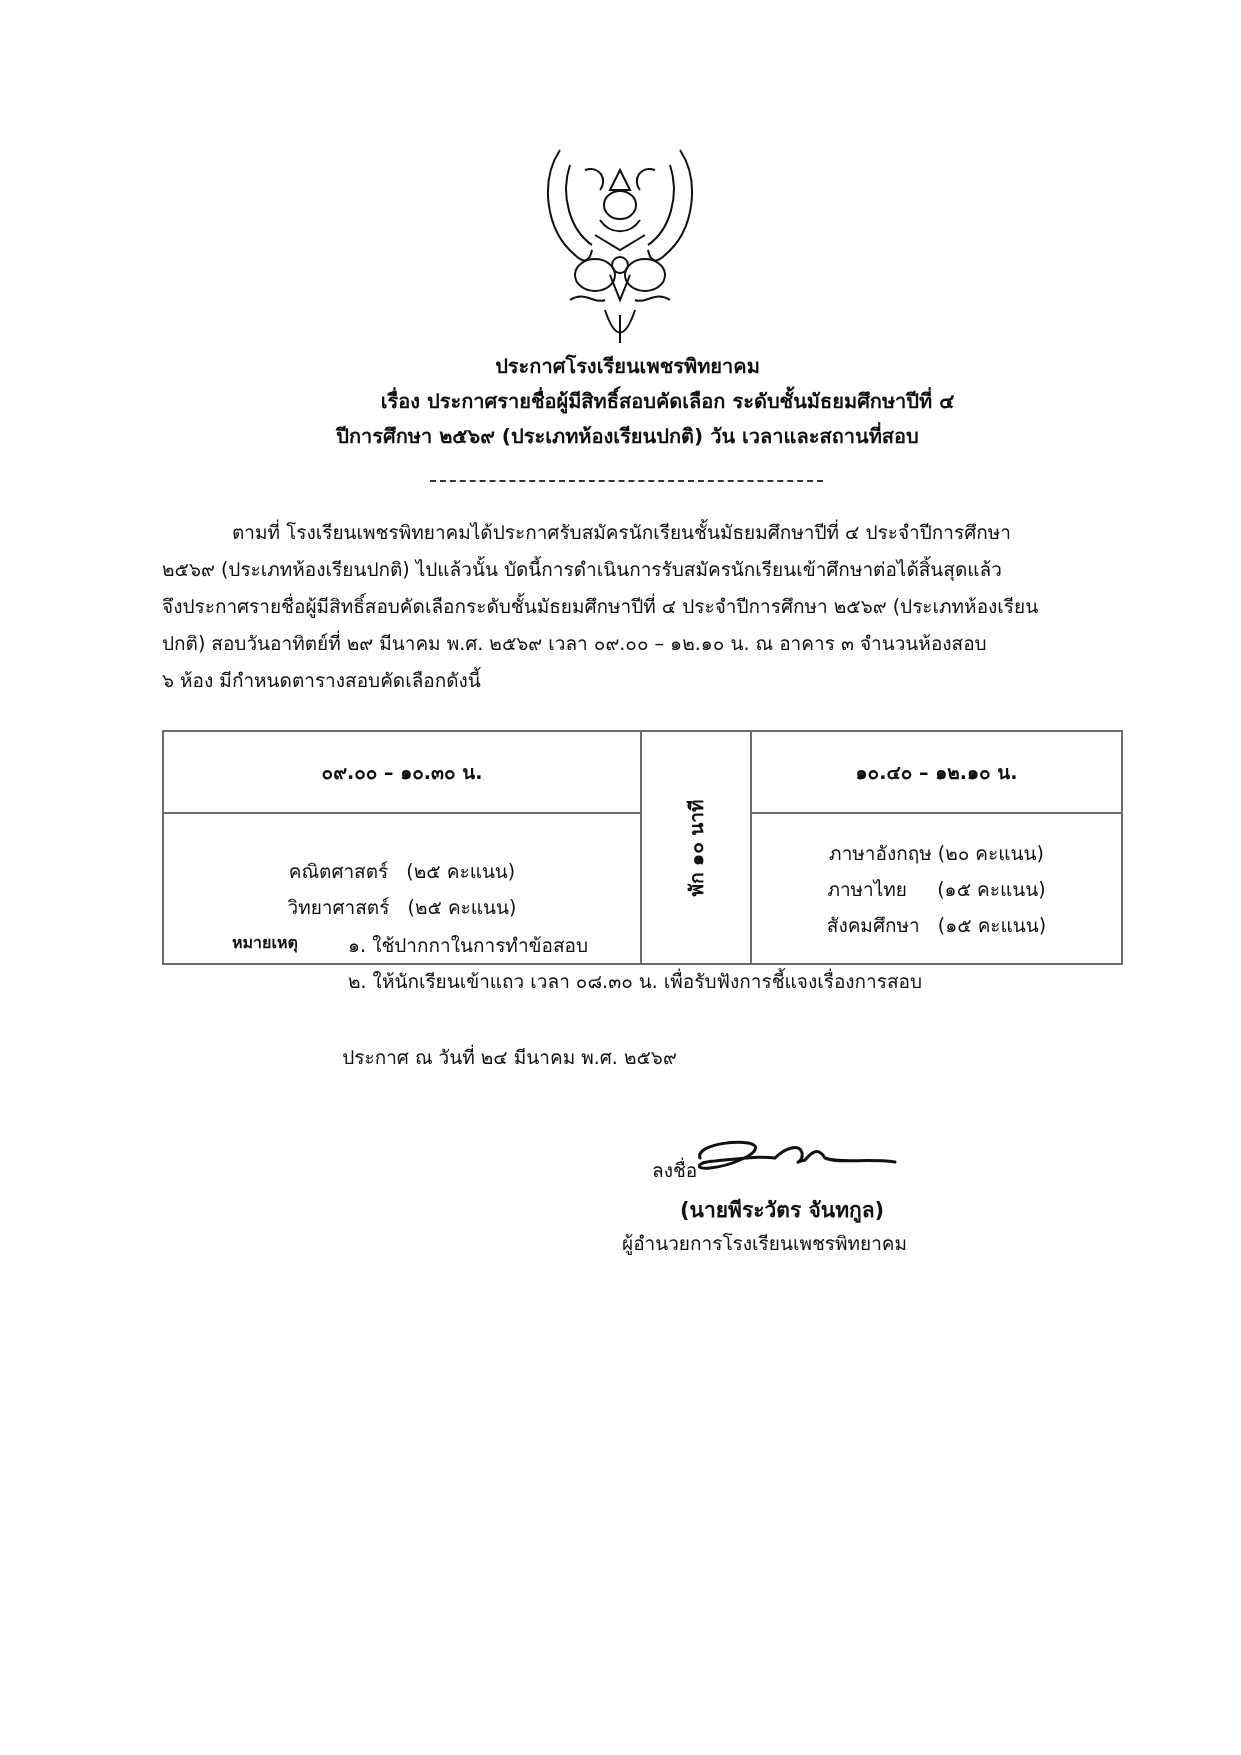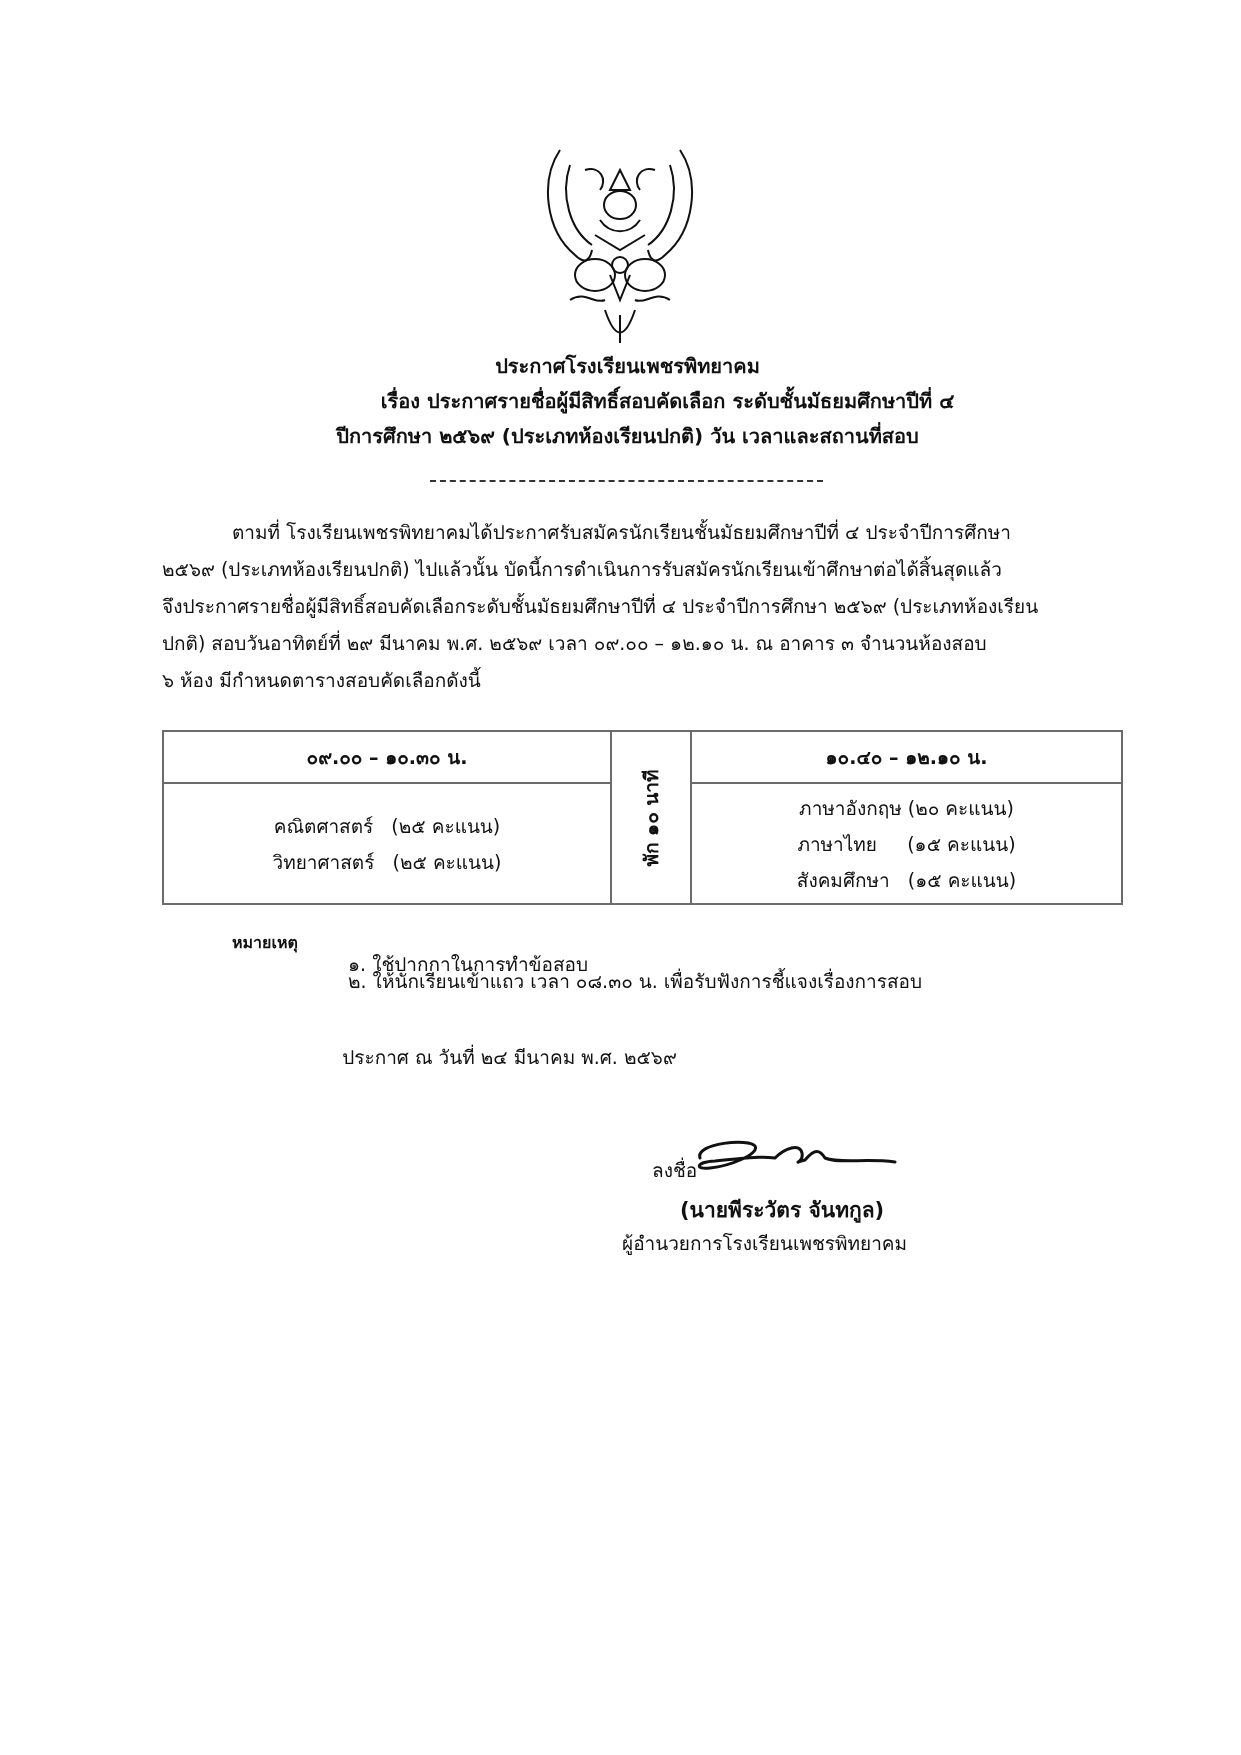--- a/index.html
+++ b/index.html
@@ -22,35 +22,35 @@
     border-top: 2px dashed #333333;
   }
   .para-line { position: absolute; left: 162px; white-space: nowrap; font-size: 19px; }
   .indent { left: 232px; }
 
   table.schedule {
     position: absolute; left: 162px; top: 730px; width: 961px;
     border-collapse: collapse; font-size: 19px;
   }
   table.schedule td, table.schedule th {
-    border: 2px solid #6b6b6b; padding: 3px; text-align: center;
+    border: 2px solid #6b6b6b; padding: 18px; text-align: center;
   }
   table.schedule th { height: 44px; font-weight: bold; font-size: 19px; }
   .cell-body { height: 113px; vertical-align: middle; }
   .break-cell { width: 72px; position: relative; }
   .break-text {
     position: absolute; left: 50%; top: 50%;
     transform: translate(-50%, -50%) rotate(-90deg);
     white-space: nowrap; font-weight: bold; font-size: 19px;
   }
   .subj-line { display: block; line-height: 36px; white-space: pre; }
 
   .note-label { left: 232px; top: 930px; font-weight: bold; font-size: 16px; }
   .note-item { left: 348px; font-size: 19px; white-space: nowrap; }
-  .n1 { top: 930px; margin-top: 19px; }
+  .n1 { top: 930px; }
   .n2 { top: 966px; }
 
   .announce-date { left: 0; width: 1019px; text-align: center; top: 1042px; font-size: 19px; }
   .sign-label { left: 630px; top: 1155px; font-size: 19px; margin-left: 22px; }
   .signature { left: 690px; top: 1128px; width: 210px; height: 60px; }
   .signer-name { left: 680px; top: 1193px; font-size: 21px; white-space: nowrap; font-weight: bold; }
   .signer-title { left: 622px; top: 1228px; font-size: 19px; white-space: nowrap; }
 </style>
 </head>
 <body>

